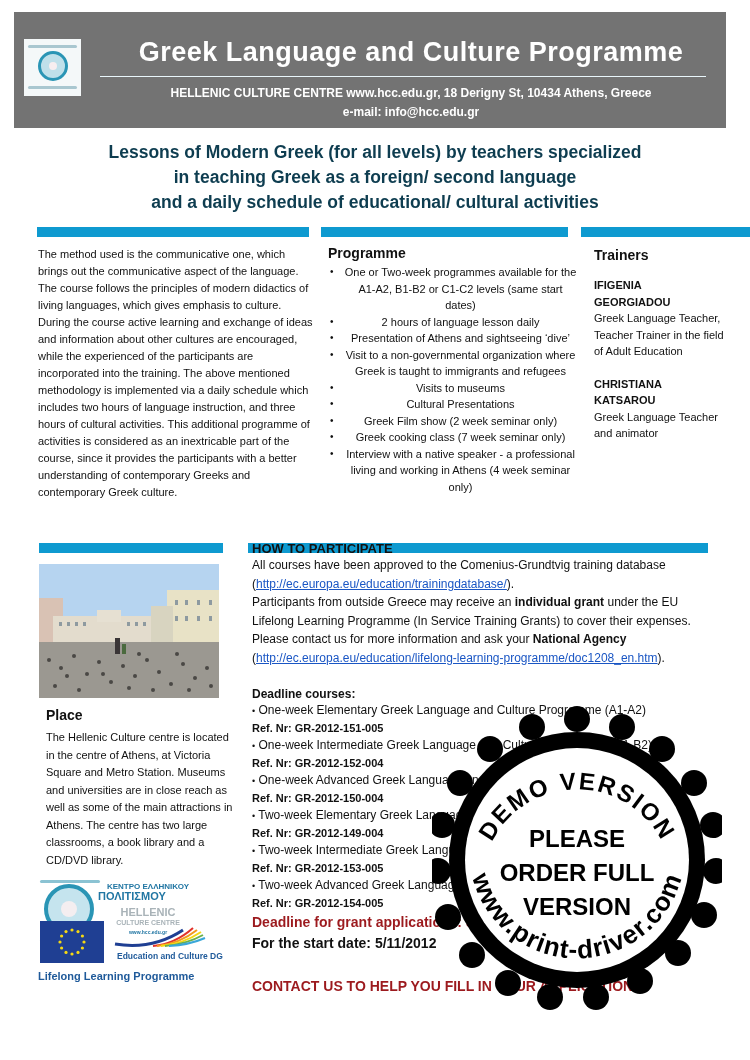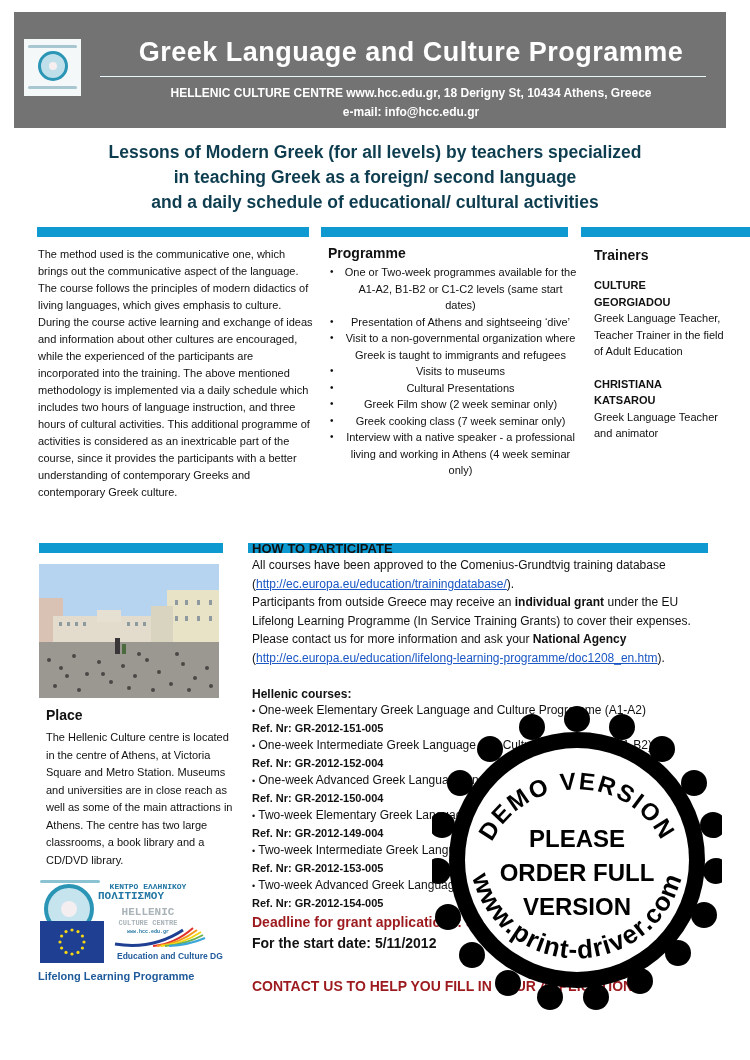--- a/index.html
+++ b/index.html
@@ -81,34 +81,35 @@
 <div class="abs bar" style="left:581px; top:227px; width:169px;"></div>
 
 <div class="abs" style="left:38px; top:246px; width:275px;">
   <div class="body-text">The method used is the communicative one, which brings out the communicative aspect of the language. The course follows the principles of modern didactics of living languages, which gives emphasis to culture. During the course active learning and exchange of ideas and information about other cultures are encouraged, while the experienced of the participants are incorporated into the training. The above mentioned methodology is implemented via a daily schedule which includes two hours of language instruction, and three hours of cultural activities. This additional programme of activities is considered as an inextricable part of the course, since it provides the participants with a better understanding of contemporary Greeks and contemporary Greek culture.</div>
 </div>
 
 <div class="abs" style="left:328px; top:245px; width:250px;">
   <div class="sec-title" style="margin-bottom:3px;">Programme</div>
   <ul class="bullets">
     <li>One or Two-week programmes available for the A1-A2, B1-B2 or C1-C2 levels (same start dates)</li>
+    <li>2 hours of language lesson daily</li>
     <li>Presentation of Athens and sightseeing ‘dive’</li>
     <li>Visit to a non-governmental organization where Greek is taught to immigrants and refugees</li>
     <li>Visits to museums</li>
     <li>Cultural Presentations</li>
     <li>Greek Film show (2 week seminar only)</li>
     <li>Greek cooking class (7 week seminar only)</li>
     <li>Interview with a native speaker - a professional living and working in Athens (4 week seminar only)</li>
   </ul>
 </div>
 
 <div class="abs" style="left:594px; top:247px; width:130px;">
   <div class="sec-title" style="margin-bottom:14px;">Trainers</div>
   <div style="margin-bottom:16px;">
-    <div class="trainer-name">CULTURE</div>
+    <div class="trainer-name">IFIGENIA</div>
     <div class="trainer-name">GEORGIADOU</div>
     <div class="body-text" style="line-height:16.5px;">Greek Language Teacher, Teacher Trainer in the field of Adult Education</div>
   </div>
   <div>
     <div class="trainer-name">CHRISTIANA</div>
     <div class="trainer-name">KATSAROU</div>
     <div class="body-text" style="line-height:16.5px;">Greek Language Teacher and animator</div>
   </div>
 </div>
 
@@ -170,21 +171,21 @@
     <rect x="76" y="74" width="5" height="16" fill="#3a3536"></rect>
     <rect x="83" y="80" width="4" height="10" fill="#4b6a3e"></rect>
   </svg>
 </div>
 
 <div class="abs" style="left:46px; top:707px; width:190px;">
   <div class="sec-title" style="margin-bottom:6px;">Place</div>
   <div class="body-text" style="line-height:17.5px;">The Hellenic Culture centre is located in the centre of Athens, at Victoria Square and Metro Station. Museums and universities are in close reach as well as some of the main attractions in Athens. The centre has two large classrooms, a book library and a CD/DVD library.</div>
 </div>
 
-<div class="abs" style="left:38px; top:876px; width:180px; height:70px;font-family:Liberation Mono, monospace;">
+<div class="abs" style="left:38px; top:876px; width:180px; height:70px;">
   <div class="abs" style="left:6px; top:8px; width:50px; height:50px; border-radius:50%; border:4px solid #2a95b5; background:#c5e4ee; box-sizing:border-box;">
     <div class="abs" style="left:13px; top:13px; width:16px; height:16px; border-radius:50%; background:#f4eef0;"></div>
   </div>
   <div class="abs" style="left:2px; top:4px; width:60px; height:3px; background:#8bc3d3; border-radius:2px;"></div>
   <div class="abs" style="left:2px; top:63px; width:60px; height:3px; background:#8bc3d3; border-radius:2px;"></div>
   <div class="abs" style="left:60px; top:6px; width:100px; text-align:center; color:#2176a3; font-size:8px; font-weight:bold;">ΚΕΝΤΡΟ ΕΛΛΗΝΙΚΟΥ</div>
   <div class="abs" style="left:60px; top:14px; width:100px; text-align:left; color:#2176a3; font-size:11px; font-weight:bold;">ΠΟΛΙΤΙΣΜΟΥ</div>
   <div class="abs" style="left:60px; top:30px; width:100px; text-align:center; color:#a9b3b8; font-size:11px; font-weight:bold;">HELLENIC</div>
   <div class="abs" style="left:60px; top:43px; width:100px; text-align:center; color:#a9b3b8; font-size:7px; font-weight:bold;">CULTURE CENTRE</div>
   <div class="abs" style="left:60px; top:53px; width:100px; text-align:center; color:#2176a3; font-size:5px; font-weight:bold;">www.hcc.edu.gr</div>
@@ -225,21 +226,21 @@
   <div class="how-title">HOW TO PARTICIPATE</div>
   <div class="how-text">
     <span>All courses have been approved to the Comenius-Grundtvig training database</span><br>
     <span>(</span><a href="#">http://ec.europa.eu/education/trainingdatabase/</a><span>).</span>
   </div>
   <div class="how-text">
     <span>Participants from outside Greece may receive an </span><b>individual grant</b><span> under the EU Lifelong Learning Programme (In Service Training Grants) to cover their expenses. Please contact us for more information and ask your </span><b>National Agency</b><br>
     <span>(</span><a href="#">http://ec.europa.eu/education/lifelong-learning-programme/doc1208_en.htm</a><span>).</span>
   </div>
 
-  <div class="courses-title" style="margin-top:20px; margin-bottom:1px;">Hellenic courses:</div>
+  <div class="courses-title" style="margin-top:20px; margin-bottom:1px;">Deadline courses:</div>
   <div>
     <div>
       <div class="course-item"><span style="font-size:9px;">•</span> <span>One-week Elementary Greek Language and Culture Programme (A1-A2)</span></div>
       <div class="course-ref">Ref. Nr: GR-2012-151-005</div>
     </div>
     <div>
       <div class="course-item"><span style="font-size:9px;">•</span> <span>One-week Intermediate Greek Language and Culture Programme (B1-B2)</span></div>
       <div class="course-ref">Ref. Nr: GR-2012-152-004</div>
     </div>
     <div>

